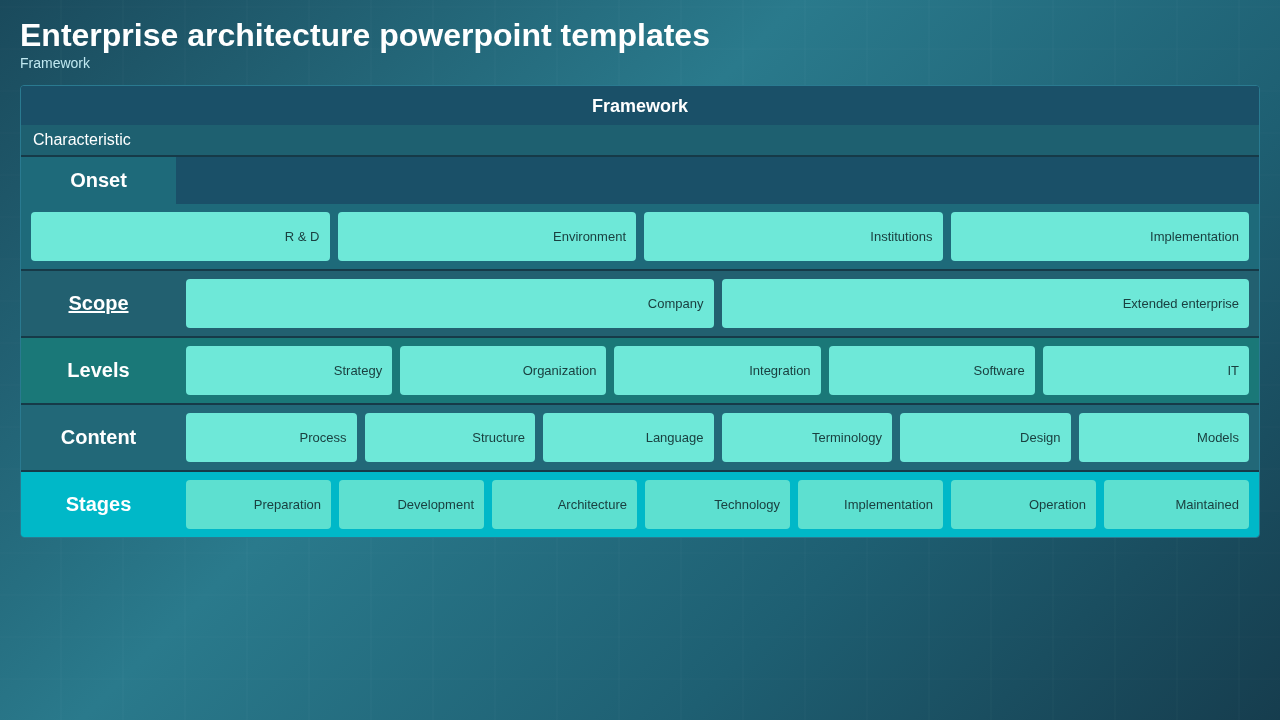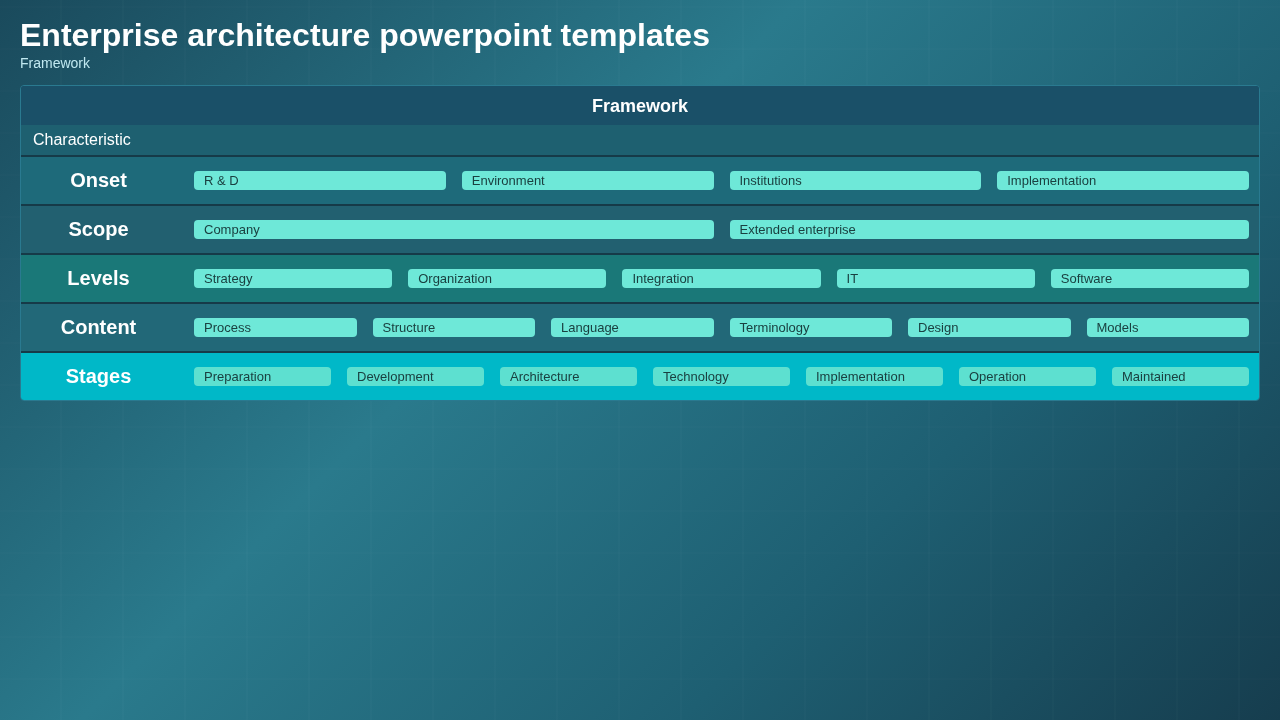--- a/index.html
+++ b/index.html
@@ -110,26 +110,25 @@
       align-items: center;
       padding: 8px 10px;
       gap: 8px;
       flex-wrap: nowrap;
     }
 
     .cell-tag {
       background-color: #6ee8d8;
       color: #1a4040;
       border-radius: 4px;
-      padding: 2px 10px;
+      padding: 17px 10px;
       font-size: 13px;
-      text-align: left;
+      text-align: right;
       flex: 1;
       white-space: nowrap;
-      margin-left: 8px;
     }
 
     .cell-tag-wide {
       flex: 2;
     }
   </style>
 </head>
 <body>
 
 <div class="bg-overlay"></div>
@@ -144,44 +143,44 @@
 
     <div class="framework-header">
       <span class="framework-header-text">Framework</span>
     </div>
 
     <div class="characteristic-row">
       <span class="characteristic-label">Characteristic</span>
     </div>
 
     <div id="rows-container">
-        <div class="data-row" style="border-top: 2px solid rgb(22, 58, 72);">
+        <div class="data-row" style="border-top: 2px solid rgb(22, 58, 72); flex-direction: column;">
           <div class="row-label-cell" style="background-color: rgb(30, 106, 122);">Onset</div>
           <div class="row-cells" style="background-color: rgb(30, 106, 122);">
             <div class="cell-tag" style="background-color: rgb(110, 232, 216);">R &amp; D</div>
             <div class="cell-tag" style="background-color: rgb(110, 232, 216);">Environment</div>
             <div class="cell-tag" style="background-color: rgb(110, 232, 216);">Institutions</div>
             <div class="cell-tag" style="background-color: rgb(110, 232, 216);">Implementation</div>
           </div>
         </div>
         <div class="data-row" style="border-top: 2px solid rgb(22, 58, 72);">
-          <div class="row-label-cell" style="background-color: rgb(34, 96, 112);">Scope</div>
+          <div class="row-label-cell" style="background-color: rgb(34, 96, 112); text-decoration: underline;">Scope</div>
           <div class="row-cells" style="background-color: rgb(34, 96, 112);">
             <div class="cell-tag cell-tag-wide" style="background-color: rgb(110, 232, 216);">Company</div>
             <div class="cell-tag cell-tag-wide" style="background-color: rgb(110, 232, 216);">Extended enterprise</div>
           </div>
         </div>
         <div class="data-row" style="border-top: 2px solid rgb(22, 58, 72);">
           <div class="row-label-cell" style="background-color: rgb(26, 120, 120);">Levels</div>
           <div class="row-cells" style="background-color: rgb(26, 120, 120);">
             <div class="cell-tag" style="background-color: rgb(110, 232, 216);">Strategy</div>
             <div class="cell-tag" style="background-color: rgb(110, 232, 216);">Organization</div>
             <div class="cell-tag" style="background-color: rgb(110, 232, 216);">Integration</div>
+            <div class="cell-tag" style="background-color: rgb(110, 232, 216);">Software</div>
             <div class="cell-tag" style="background-color: rgb(110, 232, 216);">IT</div>
-            <div class="cell-tag" style="background-color: rgb(110, 232, 216);">Software</div>
           </div>
         </div>
         <div class="data-row" style="border-top: 2px solid rgb(22, 58, 72);">
           <div class="row-label-cell" style="background-color: rgb(34, 104, 120);">Content</div>
           <div class="row-cells" style="background-color: rgb(34, 104, 120);">
             <div class="cell-tag" style="background-color: rgb(110, 232, 216);">Process</div>
             <div class="cell-tag" style="background-color: rgb(110, 232, 216);">Structure</div>
             <div class="cell-tag" style="background-color: rgb(110, 232, 216);">Language</div>
             <div class="cell-tag" style="background-color: rgb(110, 232, 216);">Terminology</div>
             <div class="cell-tag" style="background-color: rgb(110, 232, 216);">Design</div>

